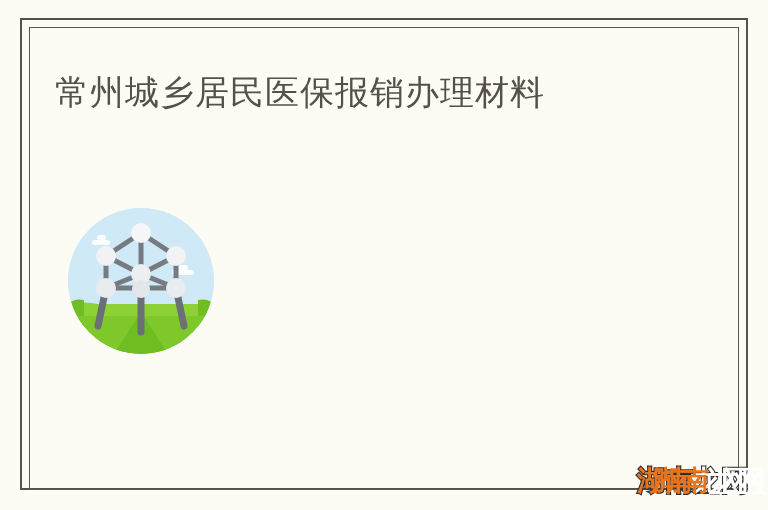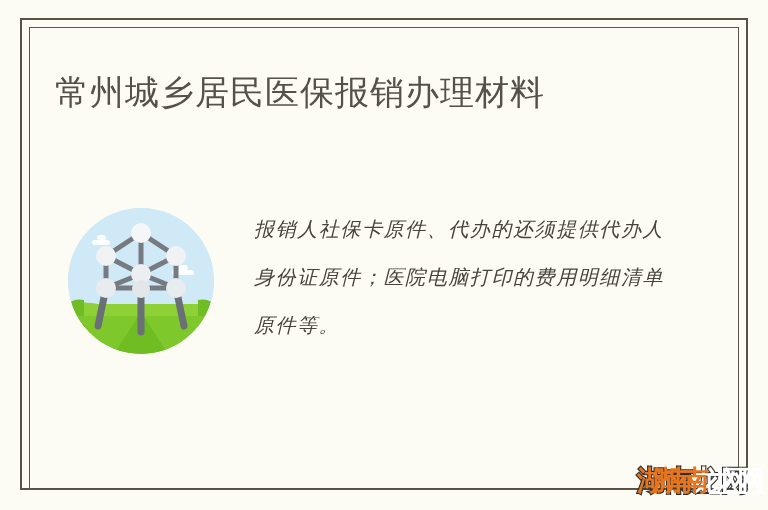--- a/index.html
+++ b/index.html
@@ -198,21 +198,20 @@
             <circle cx="108" cy="48" r="10" fill="#f0f2f4"></circle>
             <circle cx="73" cy="66" r="10" fill="#eceff1"></circle>
             <circle cx="38" cy="80" r="10" fill="#e9ecee"></circle>
             <circle cx="108" cy="80" r="10" fill="#e9ecee"></circle>
             <circle cx="73" cy="81" r="9" fill="#e3e7ea"></circle>
           </g>
         </g>
       </svg>
     </div>
 
-    <p class="paragraph">报销人社保卡原件、代办的还须提供代办人身份证原件；医院电脑打印的费用明细清单原件等。</p>
 
   </div>
 </div>
 
 <div class="watermark">
   <span class="wm-a">湖南</span>
     <span class="wm-b">龙网</span>
   <span class="wm-layer wm-front">
     <span class="wm-a">湖南</span><span class="wm-b">龙网</span>
   </span>

